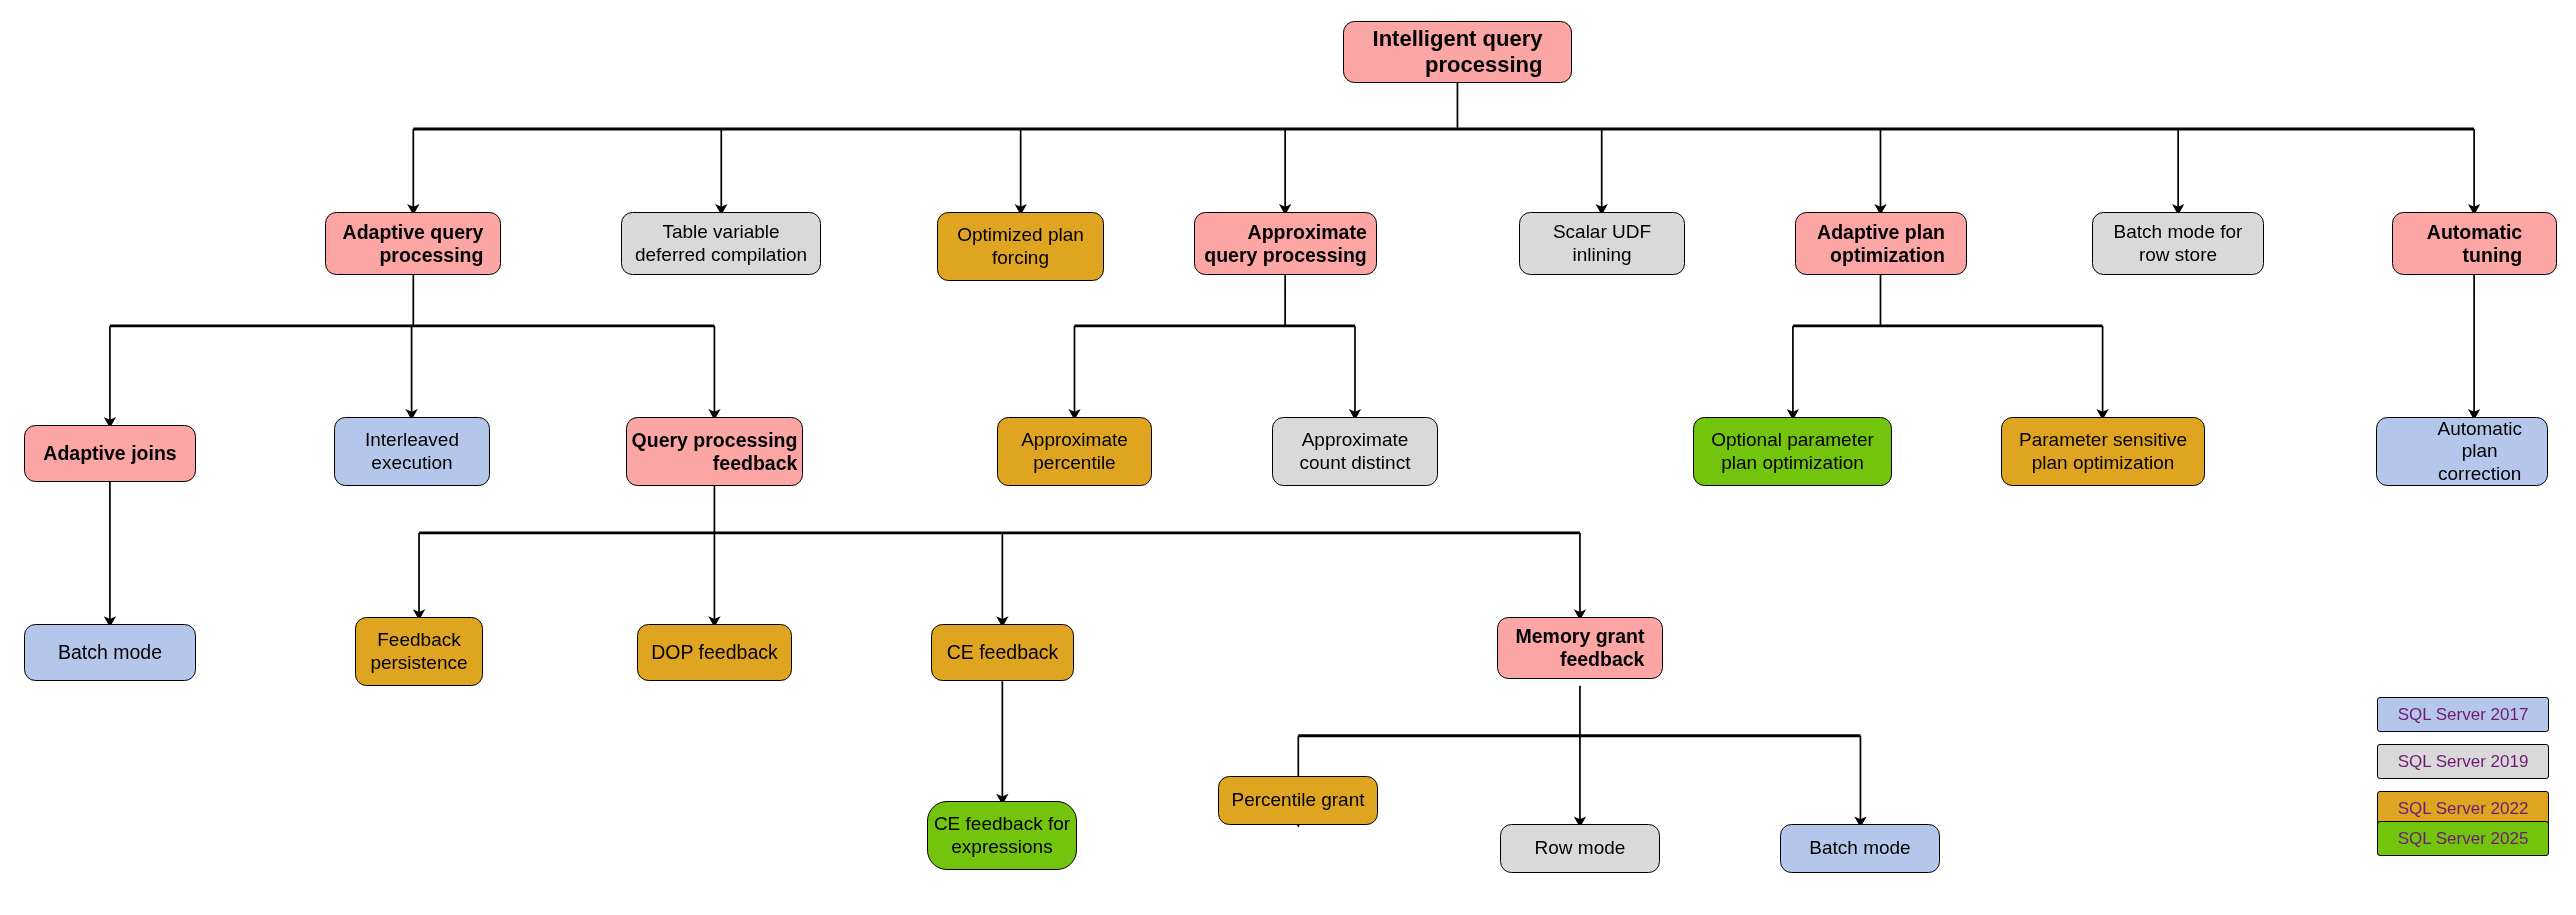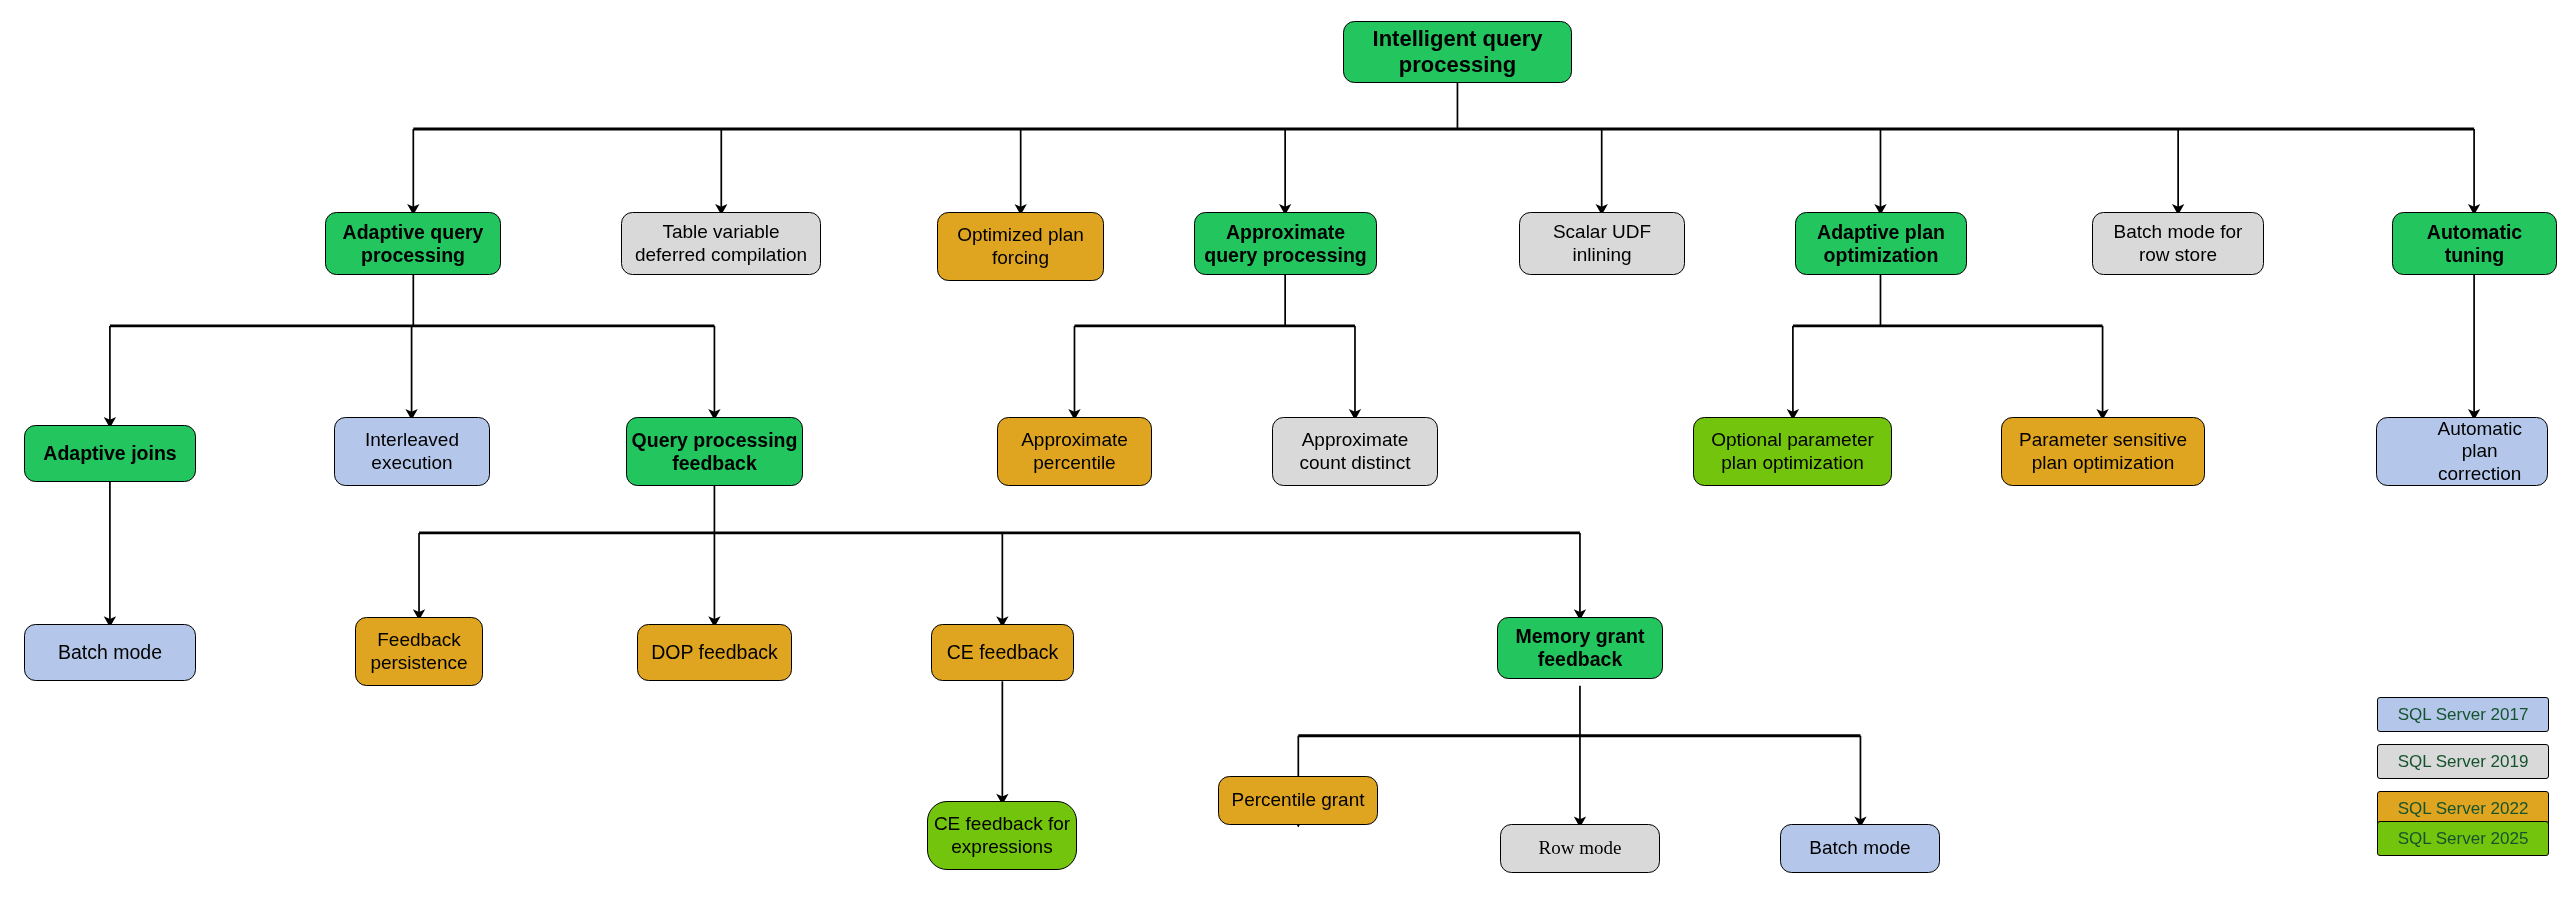--- a/index.html
+++ b/index.html
@@ -35,36 +35,36 @@
     display: flex;
     align-items: center;
     justify-content: center;
     text-align: center;
     color: #000000;
     font-family: "Liberation Sans", sans-serif;
     line-height: 1.18;
     padding: 1.1px 4.6px;
     white-space: pre-line;
   }
-  .node.white  { background: #22c55e; }
+  .node.white  { background: #fca5a5; text-align: right; }
   .node.gray   { background: #d9d9d9; }
   .node.orange { background: #dfa520; }
   .node.green  { background: #72c40d; }
   .node.blue   { background: #b4c7ea; }
   .node.root   { font-weight: bold; }
   .legend-item {
     position: absolute;
     box-sizing: border-box;
     border: 1.7px solid #000000;
     border-radius: 3px;
     display: flex;
     align-items: center;
     justify-content: center;
     text-align: center;
-    color: #14532d;
+    color: #701a75;
     font-family: "Liberation Sans", sans-serif;
     font-size: 17px;
   }
 </style>
 </head>
 <body>
 
 <div id="diagram-root">
   <svg class="edges" viewBox="0 0 4500 1600" xmlns="http://www.w3.org/2000/svg">
     <defs>
@@ -149,21 +149,21 @@
       <div class="node blue" style="left: 24px; top: 624px; width: 172px; height: 57px; font-size: 19.5px;">Batch mode</div>
       <div class="node orange" style="left: 355px; top: 617px; width: 128px; height: 69px; font-size: 19px;">Feedback
 persistence</div>
       <div class="node orange" style="left: 637px; top: 624px; width: 155px; height: 57px; font-size: 19.5px;">DOP feedback</div>
       <div class="node orange" style="left: 931px; top: 624px; width: 143px; height: 57px; font-size: 19.5px;">CE feedback</div>
       <div class="node white root" style="left: 1497px; top: 617px; width: 166px; height: 62px; font-size: 19.5px; font-weight: bold;">Memory grant
 feedback</div>
       <div class="node green" style="left: 927px; top: 801px; width: 150px; height: 69px; font-size: 19px; border-radius: 20px;">CE feedback for
 expressions</div>
       <div class="node orange" style="left: 1218px; top: 776px; width: 160px; height: 49px; font-size: 19px;">Percentile grant</div>
-      <div class="node gray" style="left: 1500px; top: 824px; width: 160px; height: 49px; font-size: 19px; font-family: Liberation Serif, serif;">Row mode</div>
+      <div class="node gray" style="left: 1500px; top: 824px; width: 160px; height: 49px; font-size: 19px;">Row mode</div>
       <div class="node blue" style="left: 1780px; top: 824px; width: 160px; height: 49px; font-size: 19px;">Batch mode</div>
     </div>
   <div id="legend-layer">
       <div class="legend-item blue" style="left: 2377px; top: 697px; width: 172px; height: 35px; background: rgb(180, 199, 234);">SQL Server 2017</div>
       <div class="legend-item gray" style="left: 2377px; top: 744px; width: 172px; height: 35px; background: rgb(217, 217, 217);">SQL Server 2019</div>
       <div class="legend-item orange" style="left: 2377px; top: 791px; width: 172px; height: 35px; background: rgb(223, 165, 32);">SQL Server 2022</div>
       <div class="legend-item green" style="left: 2377px; top: 821px; width: 172px; height: 35px; background: rgb(114, 196, 13);">SQL Server 2025</div>
     </div>
 </div>
 

